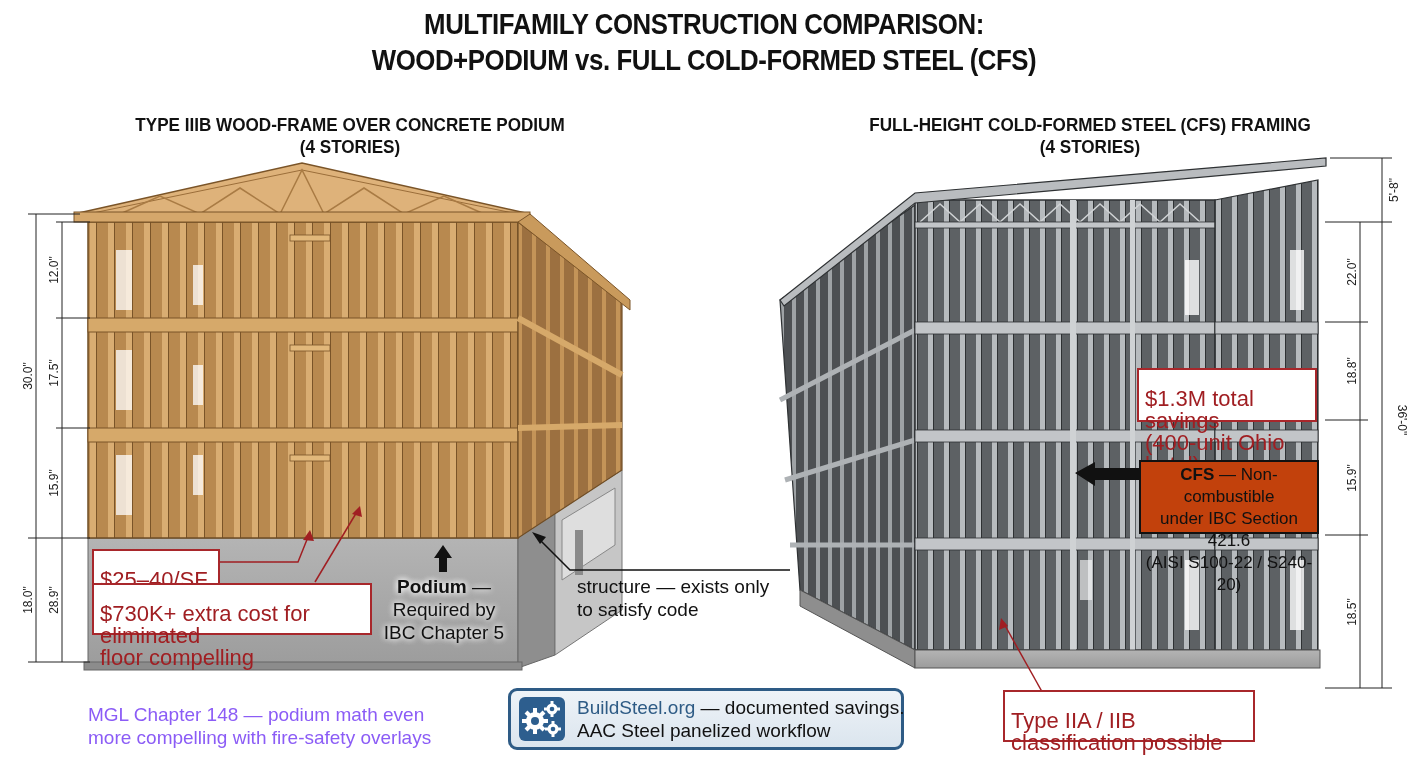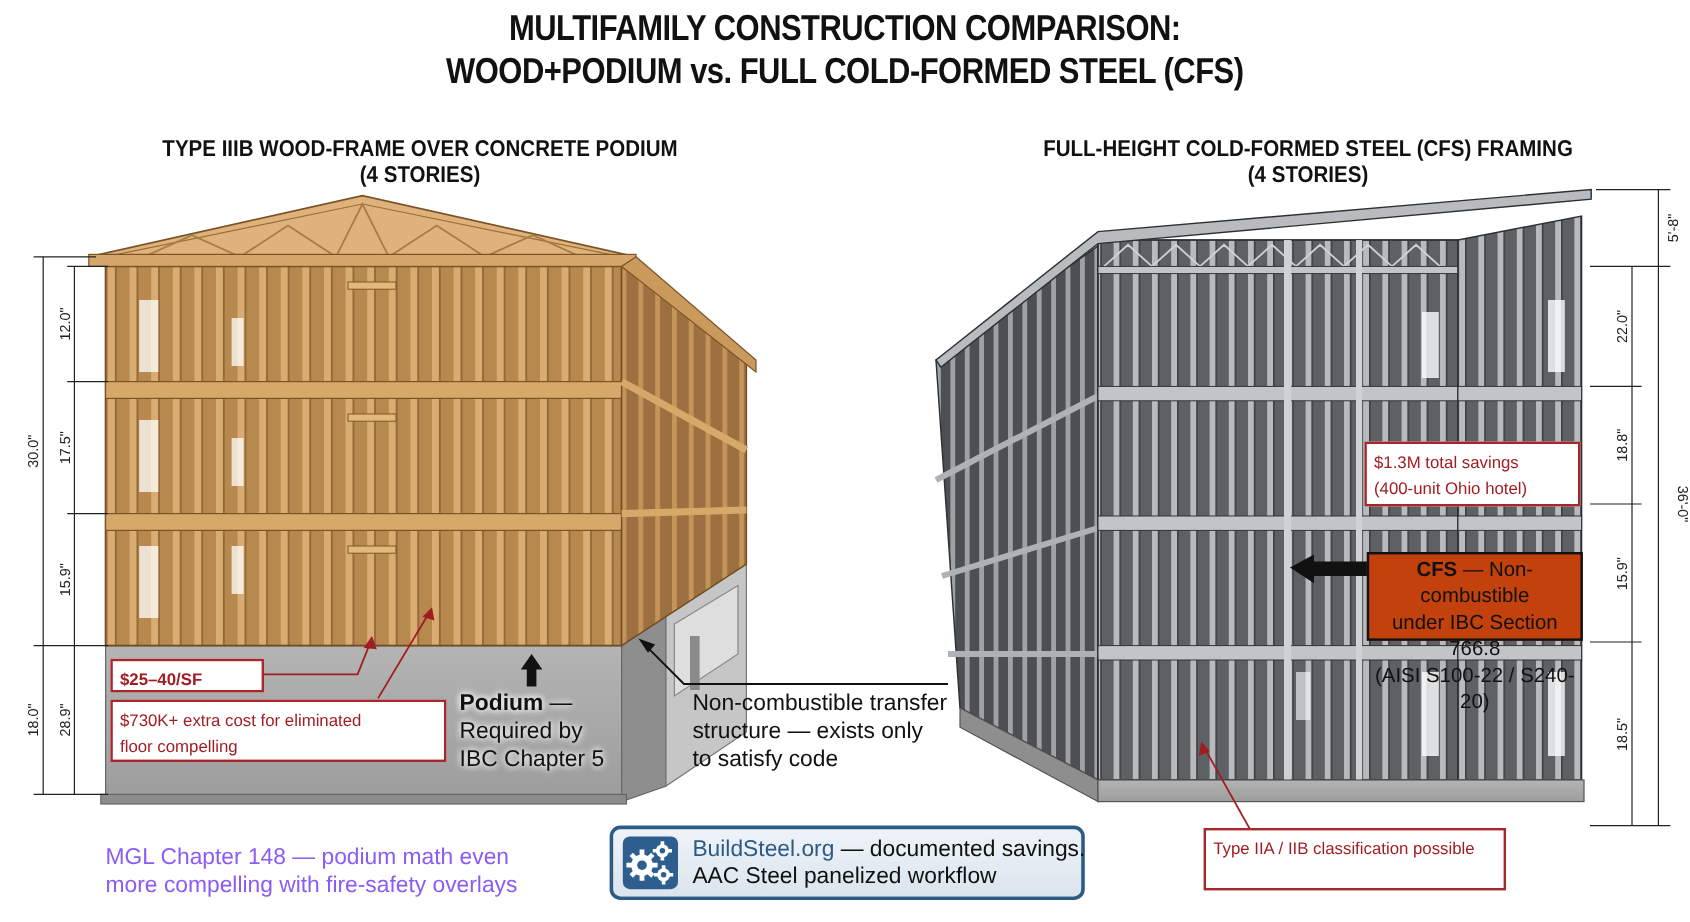--- a/index.html
+++ b/index.html
@@ -2,21 +2,21 @@
 <html><head>
 <meta charset="utf-8">
 <style>
   html,body{margin:0;padding:0;background:#ffffff;}
   body{width:1408px;height:768px;position:relative;overflow:hidden;font-family:"Liberation Sans",sans-serif;color:#111;}
   .title{position:absolute;left:0;top:6px;width:1408px;text-align:center;font-weight:bold;font-size:30px;line-height:36px;letter-spacing:-0.5px;transform:scaleX(0.86);transform-origin:center top;}
   .sub{position:absolute;text-align:center;font-weight:bold;font-size:19px;line-height:22px;transform:scaleX(0.9);}
   .sub.left{left:80px;width:540px;top:114px;}
   .sub.right{left:800px;width:580px;top:114px;}
   svg.scene{position:absolute;left:0;top:0;}
-  .callout{position:absolute;background:#fff;border:2px solid #a8272b;color:#a01e22;font-size:14px;line-height:22px;padding:4px 6px;box-sizing:border-box;}
+  .callout{position:absolute;background:#fff;border:2px solid #a8272b;color:#a01e22;font-size:22px;line-height:22px;padding:18px 6px;box-sizing:border-box;}
   .blacktext{position:absolute;font-size:19px;line-height:23px;color:#111;}
   .note-red{position:absolute;color:#8b5cf6;font-size:19px;line-height:23px;}
   .infobox{position:absolute;left:508px;top:688px;width:396px;height:62px;border:3px solid #2e5b85;border-radius:9px;background:linear-gradient(#eef3f8,#dbe5ee);box-sizing:border-box;}
   .infobox .ico{position:absolute;left:8px;top:6px;width:46px;height:44px;border-radius:6px;background:#2d5e8e;}
   .infobox .txt{position:absolute;left:66px;top:5px;font-size:19px;line-height:23px;color:#111;white-space:nowrap;}
   .infobox .link{color:#2e5b85;}
   .cfs-box{position:absolute;left:1139px;top:460px;width:180px;height:74px;background:#c2410c;border:2px solid #111;text-align:center;font-size:17px;line-height:22px;padding-top:2px;box-sizing:border-box;}
   .dimtxt{font-family:"Liberation Sans",sans-serif;font-size:12px;fill:#222;}
 </style>
 </head>
@@ -187,34 +187,33 @@
   <text class="dimtxt" transform="translate(1356,478) rotate(-90)" text-anchor="middle">15.9"</text>
   <text class="dimtxt" transform="translate(1356,612) rotate(-90)" text-anchor="middle">18.5"</text>
 
   <g>
     <polygon points="1075,473 1095,462 1095,468 1140,468 1140,480 1095,480 1095,486" fill="#111"></polygon>
     <line x1="1045" y1="697" x2="1003" y2="622" stroke="#a01e22" stroke-width="1.5"></line>
     <polygon points="1001,618 999,630 1008,626" fill="#a01e22"></polygon>
   </g>
 </svg>
 
-<div class="callout" style="left:92px;top:549px;width:128px;height:28px;font-weight:bold;">
+<div class="callout" style="left:92px;top:549px;width:128px;height:28px;">
   <span>$25–40/SF</span>
 </div>
 <div class="callout" style="left:92px;top:583px;width:280px;height:52px;">
   <div>$730K+ extra cost for eliminated</div>
   <div>floor compelling</div>
 </div>
-<div class="blacktext" style="left:383px;top:575px;width:122px;text-shadow:0 0 6px #fff,0 0 6px #fff;">
+<div class="blacktext" style="left:383px;top:575px;width:122px;text-align:center;text-shadow:0 0 6px #fff,0 0 6px #fff;">
   <div><b>Podium</b><span> —</span></div>
   <div>Required by</div>
   <div>IBC Chapter 5</div>
 </div>
 <div class="blacktext" style="left:577px;top:575px;width:230px;">
-  <div>Non-combustible transfer</div>
   <div>structure — exists only</div>
   <div>to satisfy code</div>
 </div>
 <div class="note-red" style="left:88px;top:703px;width:400px;">
   <div>MGL Chapter 148 — podium math even</div>
   <div>more compelling with fire-safety overlays</div>
 </div>
 
 <div class="infobox">
   <div class="ico">
@@ -248,18 +247,18 @@
     <div>AAC Steel panelized workflow</div>
   </div>
 </div>
 
 <div class="callout" style="left:1137px;top:368px;width:180px;height:54px;">
   <div>$1.3M total savings</div>
   <div>(400-unit Ohio hotel)</div>
 </div>
 <div class="cfs-box">
   <div><b>CFS</b><span> — Non-combustible</span></div>
-  <div>under IBC Section 766.8</div>
+  <div>under IBC Section 421.6</div>
   <div>(AISI S100-22 / S240-20)</div>
 </div>
 <div class="callout" style="left:1003px;top:690px;width:252px;height:52px;">
   <div>Type IIA / IIB classification possible</div>
 </div>
 
 </body></html>

